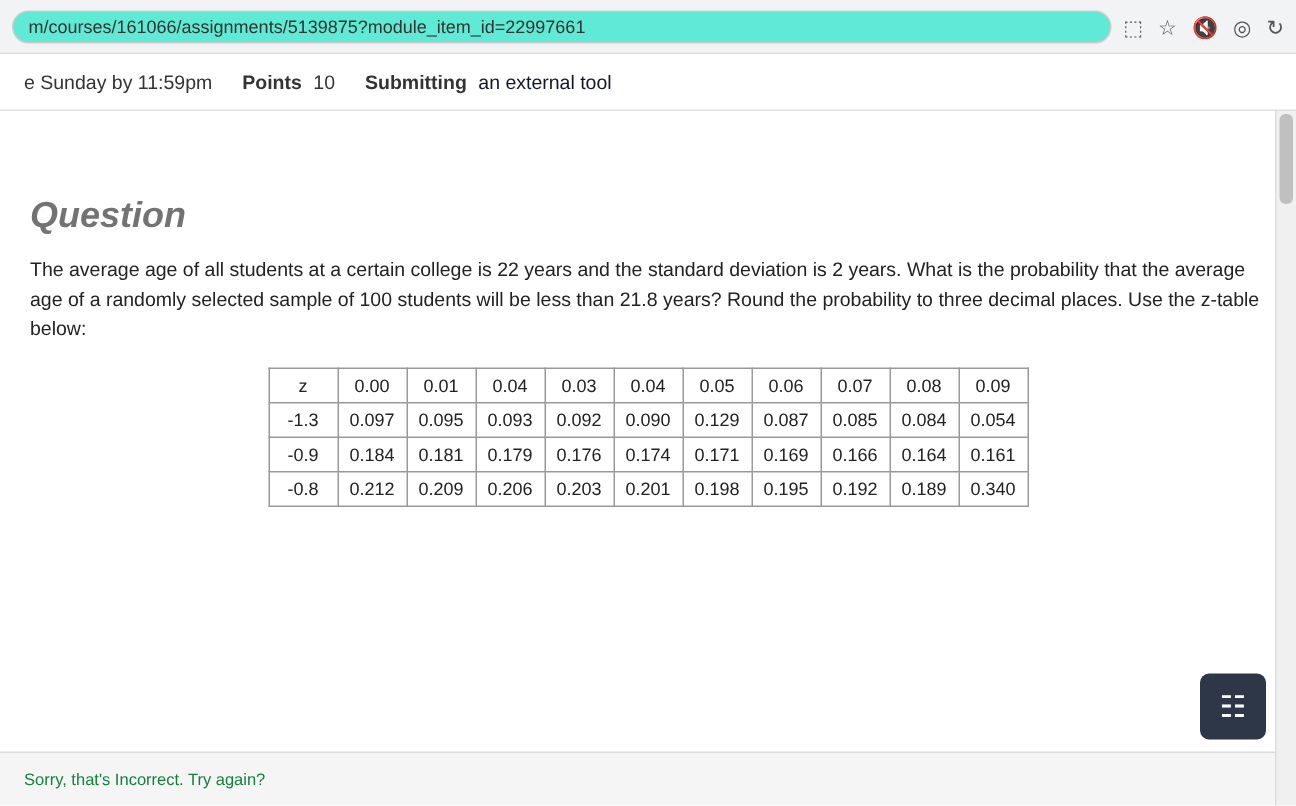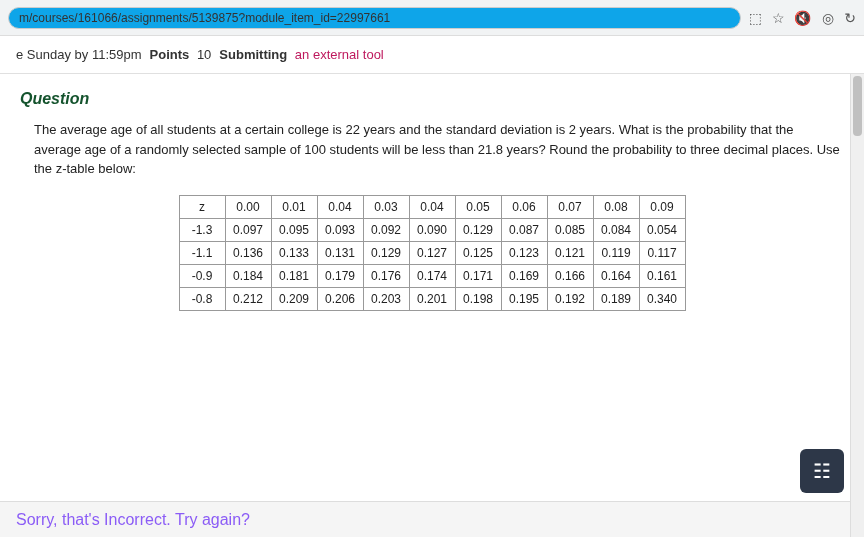--- a/index.html
+++ b/index.html
@@ -17,21 +17,21 @@
       display: flex;
       align-items: center;
       background: #f1f3f4;
       border-bottom: 1px solid #ddd;
       padding: 4px 8px;
       height: 36px;
       gap: 8px;
     }
     .url-bar {
       flex: 1;
-      background: #0ea5e9;
+      background: #5eead4;
       border: 1px solid #ccc;
       border-radius: 12px;
       padding: 3px 10px;
       font-size: 12px;
       color: #333;
       overflow: hidden;
       white-space: nowrap;
     }
     .browser-icons {
       display: flex;
@@ -44,63 +44,63 @@
       cursor: pointer;
     }
 
     
     .course-header {
       background: #fff;
       border-bottom: 1px solid #e0e0e0;
       padding: 8px 16px;
       display: flex;
       align-items: center;
-      gap: 8px;
+      gap: 20px;
       font-size: 13px;
       color: #333;
       height: 38px;
     }
     .course-header .due-date {
       color: #333;
     }
     .course-header .points-label {
       font-weight: bold;
     }
     .course-header .points-value {
       margin-left: 4px;
     }
     .course-header .submitting-label {
       font-weight: bold;
     }
     .course-header .submitting-value {
       margin-left: 4px;
-      color: #be185d;
+      color: #0f172a;
     }
 
     
     .main-content {
       padding: 16px 20px;
       background: #fff;
     }
 
     .question-heading {
-      font-size: 16px;
+      font-size: 24px;
       font-weight: bold;
       margin-bottom: 12px;
-      color: #14532d;
+      color: #737373;
       font-style: italic;
+      margin-top: 40px;
     }
 
     .question-text {
       font-size: 13px;
       color: #222;
       line-height: 1.5;
       margin-bottom: 16px;
       max-width: 820px;
-      margin-left: 14px;
     }
 
     
     .table-container {
       display: flex;
       justify-content: center;
       margin-bottom: 16px;
     }
 
     .z-table {
@@ -126,22 +126,22 @@
       position: absolute;
       bottom: 0;
       left: 0;
       right: 0;
       background: #f5f5f5;
       border-top: 1px solid #ddd;
       padding: 8px 16px;
       display: flex;
       align-items: center;
       height: 36px;
-      font-size: 16px;
-      color: #8b5cf6;
+      font-size: 11px;
+      color: #15803d;
     }
 
     
     .chat-button {
       position: absolute;
       bottom: 44px;
       right: 20px;
       width: 44px;
       height: 44px;
       background: #2d3748;
@@ -231,33 +231,20 @@
             <td>0.093</td>
             <td>0.092</td>
             <td>0.090</td>
             <td>0.129</td>
             <td>0.087</td>
             <td>0.085</td>
             <td>0.084</td>
             <td>0.054</td>
           </tr>
           <tr>
-            <td>-1.1</td>
-            <td>0.136</td>
-            <td>0.133</td>
-            <td>0.131</td>
-            <td>0.129</td>
-            <td>0.127</td>
-            <td>0.125</td>
-            <td>0.123</td>
-            <td>0.121</td>
-            <td>0.119</td>
-            <td>0.117</td>
-          </tr>
-          <tr>
             <td>-0.9</td>
             <td>0.184</td>
             <td>0.181</td>
             <td>0.179</td>
             <td>0.176</td>
             <td>0.174</td>
             <td>0.171</td>
             <td>0.169</td>
             <td>0.166</td>
             <td>0.164</td>

